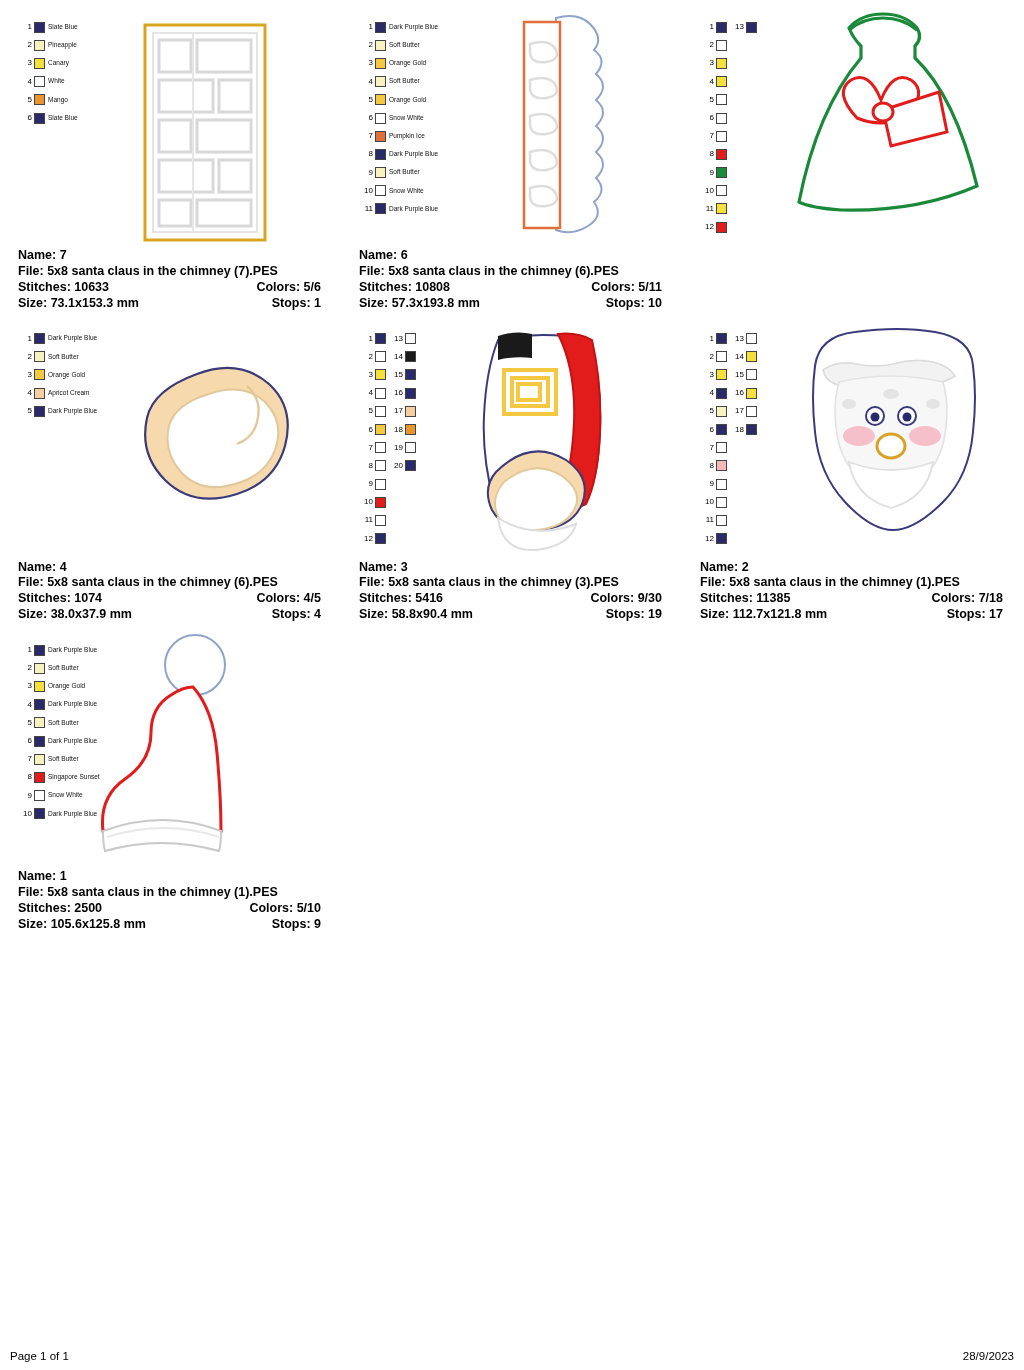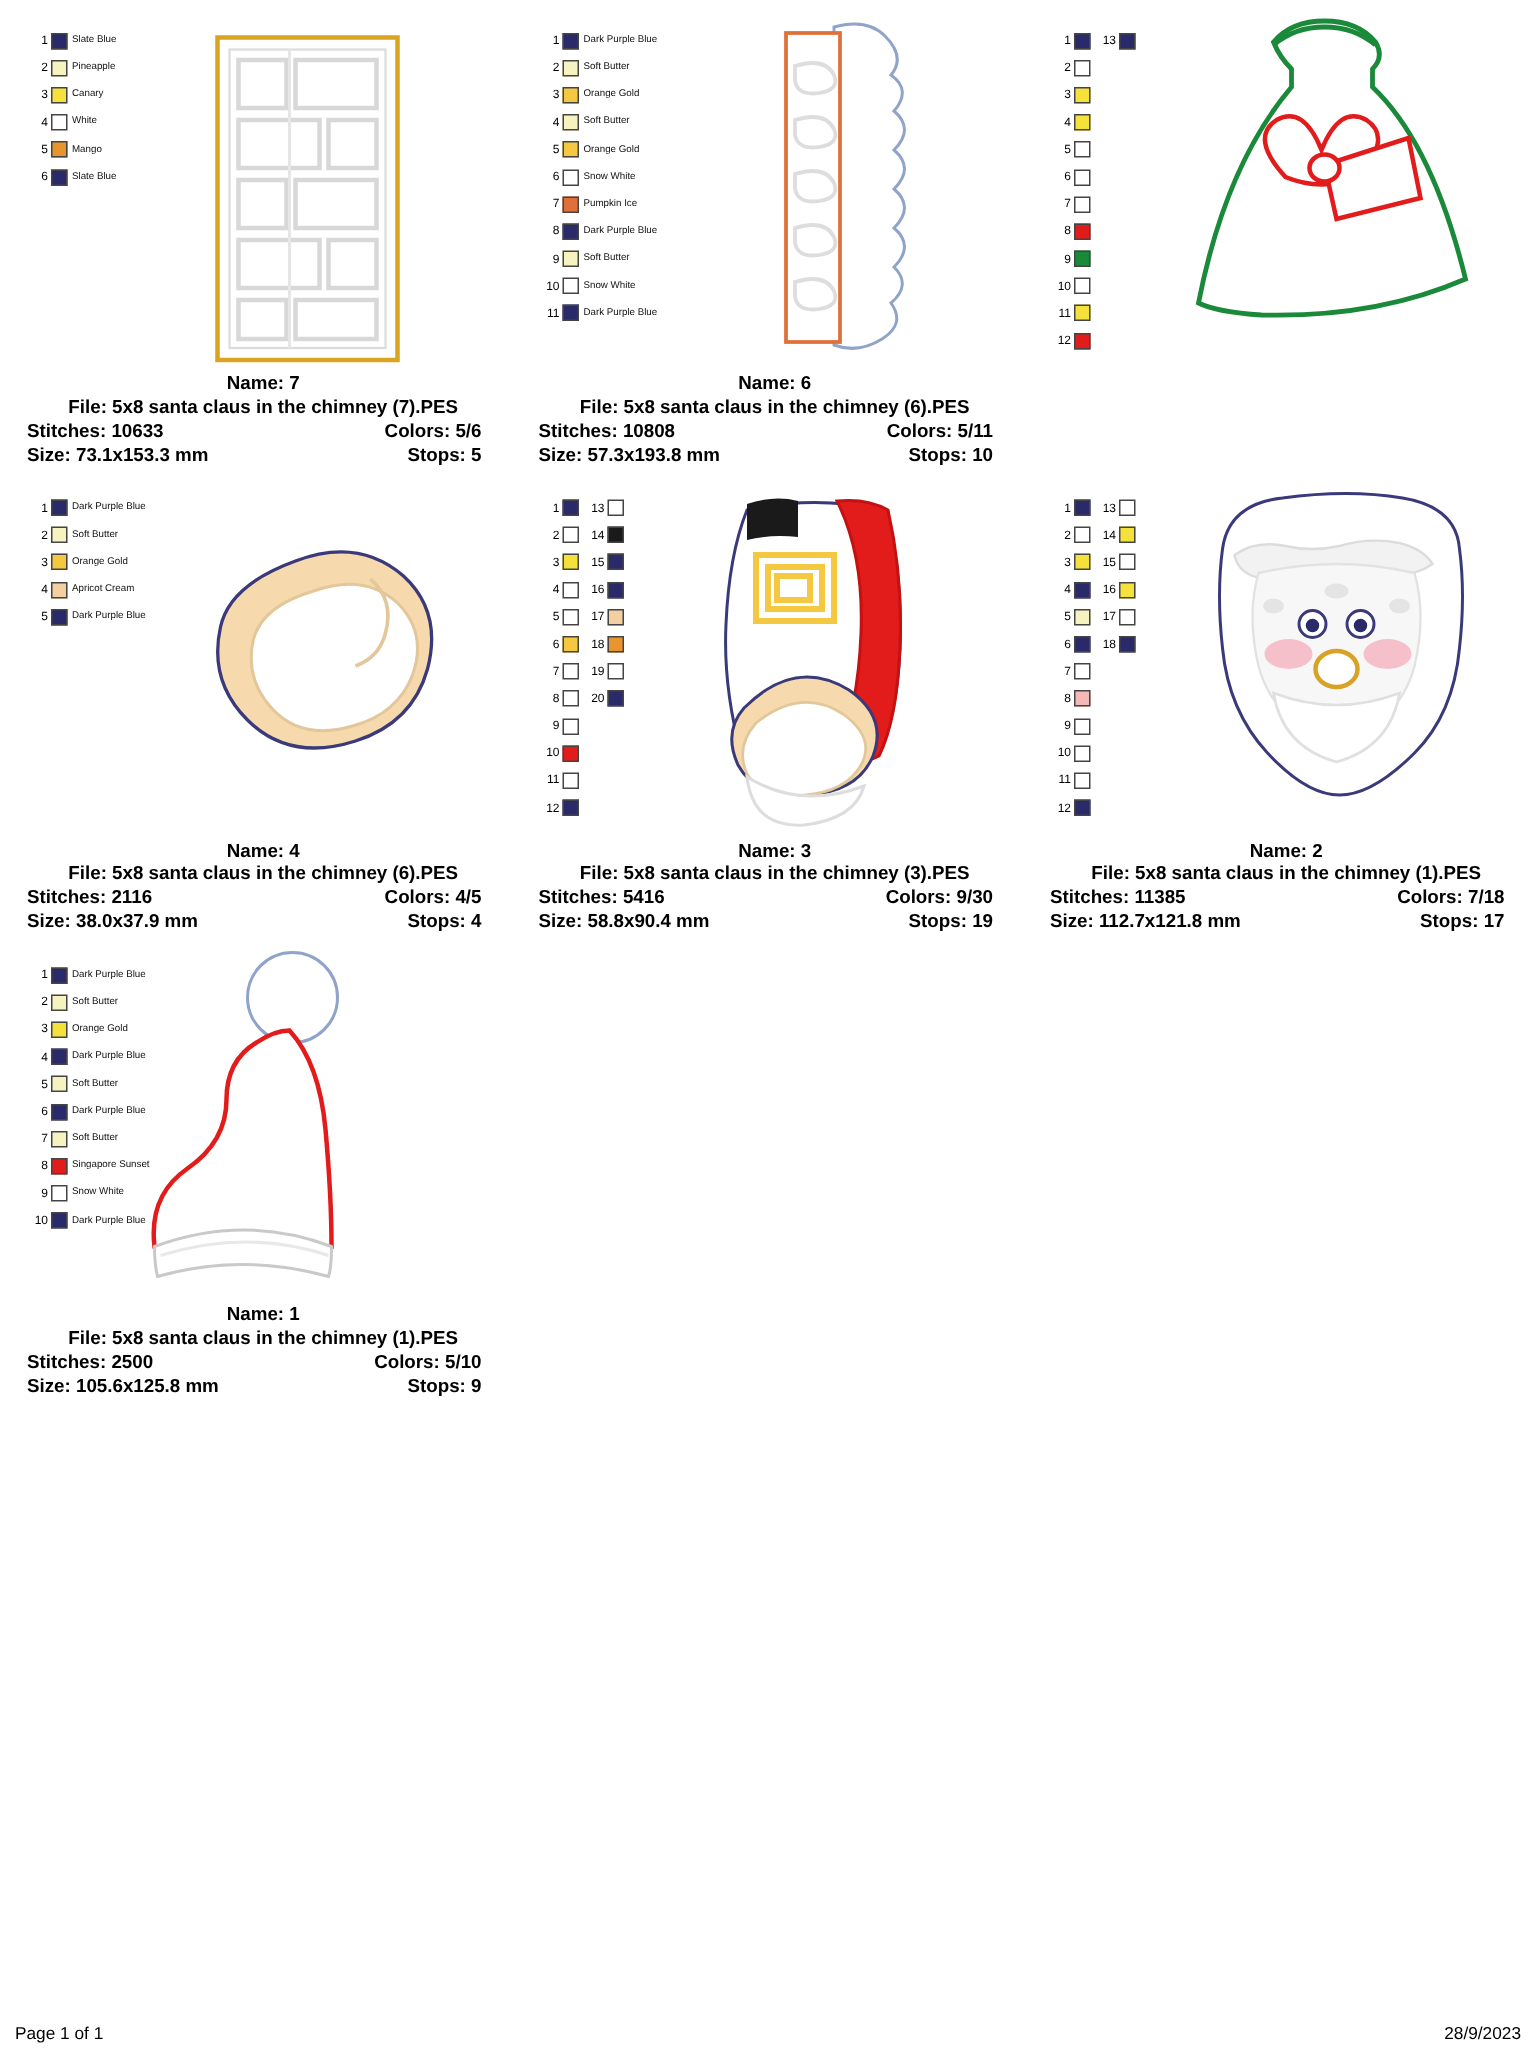--- a/index.html
+++ b/index.html
@@ -63,21 +63,21 @@
     right:6px; top:0;
     width:230px; height:245px;
   }
   .artwork svg { display:block; }
   .info {
     font-size:12.5px;
     font-weight:bold;
     line-height:1.27;
     padding-left:8px;
   }
-  .info .line { white-space:nowrap;text-align:center; }
+  .info .line { white-space:nowrap; }
   .info .split { display:flex; justify-content:space-between; padding-right:12px; }
   .footer {
     position:absolute;
     left:0; bottom:8px;
     width:1024px;
     font-size:11.5px;
     display:flex;
     justify-content:space-between;
     padding:0 10px;
     box-sizing:border-box;
@@ -149,21 +149,21 @@
       </div>
       <div class="info">
         <div class="line">Name: 7</div>
         <div class="line">File: 5x8 santa claus in the chimney (7).PES</div>
         <div class="split">
             <span>Stitches: 10633</span>
             <span>Colors: 5/6</span>
           </div>
         <div class="split">
             <span>Size: 73.1x153.3 mm</span>
-            <span>Stops: 5</span>
+            <span>Stops: 1</span>
           </div>
       </div>
     </div>
 
     <div class="cell">
       <div class="art-area">
         <div class="legend">
           <div class="lcol">
             <div class="lrow">
                 <span class="lnum">1</span>
@@ -363,21 +363,21 @@
             <path d="M100 62 q42 -16 72 10 q26 24 16 62 q-10 36 -48 48 q-44 14 -72 -14 q-26 -26 -18 -62 q6 -28 50 -44 z" fill="#f6d9ac" stroke="#3a3a7a" stroke-width="2.2"></path>
             <path d="M112 82 q34 -12 56 8 q20 20 10 48 q-10 26 -40 34 q-34 10 -54 -12 q-18 -20 -12 -46 q6 -22 40 -32 z" fill="#ffffff" stroke="#e2c79a" stroke-width="2"></path>
             <path d="M150 74 q16 14 10 36 q-4 16 -20 22" fill="none" stroke="#e2c79a" stroke-width="2.4"></path>
           </svg>
         </div>
       </div>
       <div class="info">
         <div class="line">Name: 4</div>
         <div class="line">File: 5x8 santa claus in the chimney (6).PES</div>
         <div class="split">
-            <span>Stitches: 2116</span>
+            <span>Stitches: 1074</span>
             <span>Colors: 4/5</span>
           </div>
         <div class="split">
             <span>Size: 38.0x37.9 mm</span>
             <span>Stops: 4</span>
           </div>
       </div>
     </div>
 
     <div class="cell">

